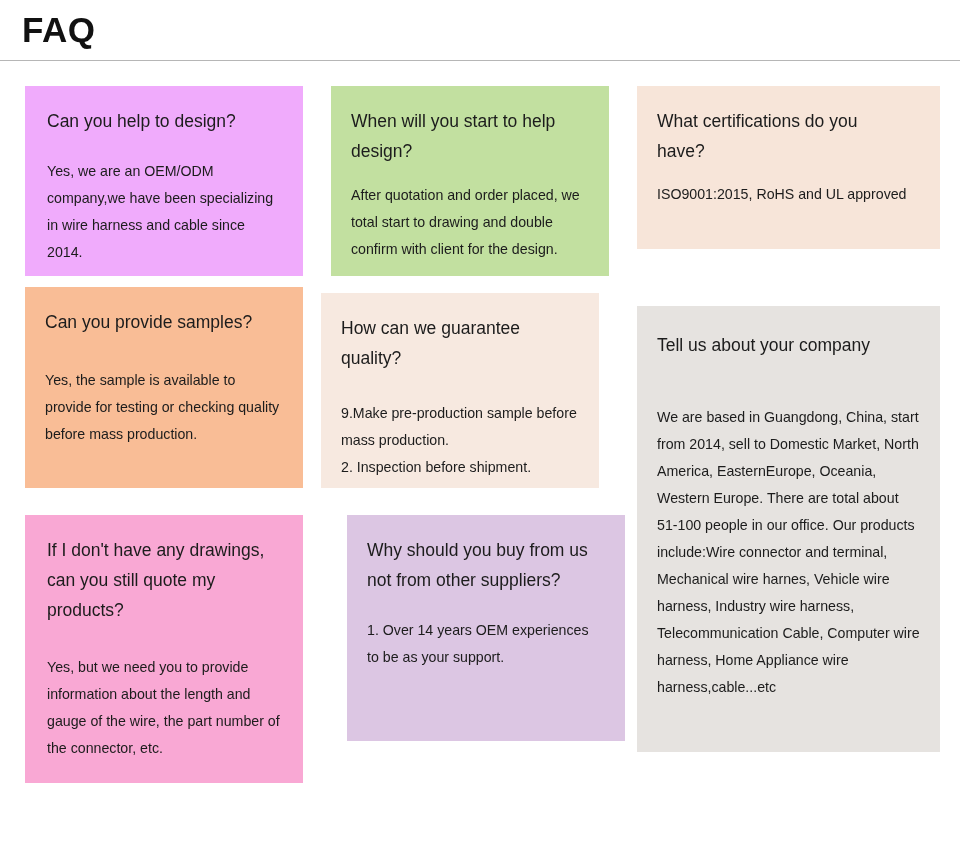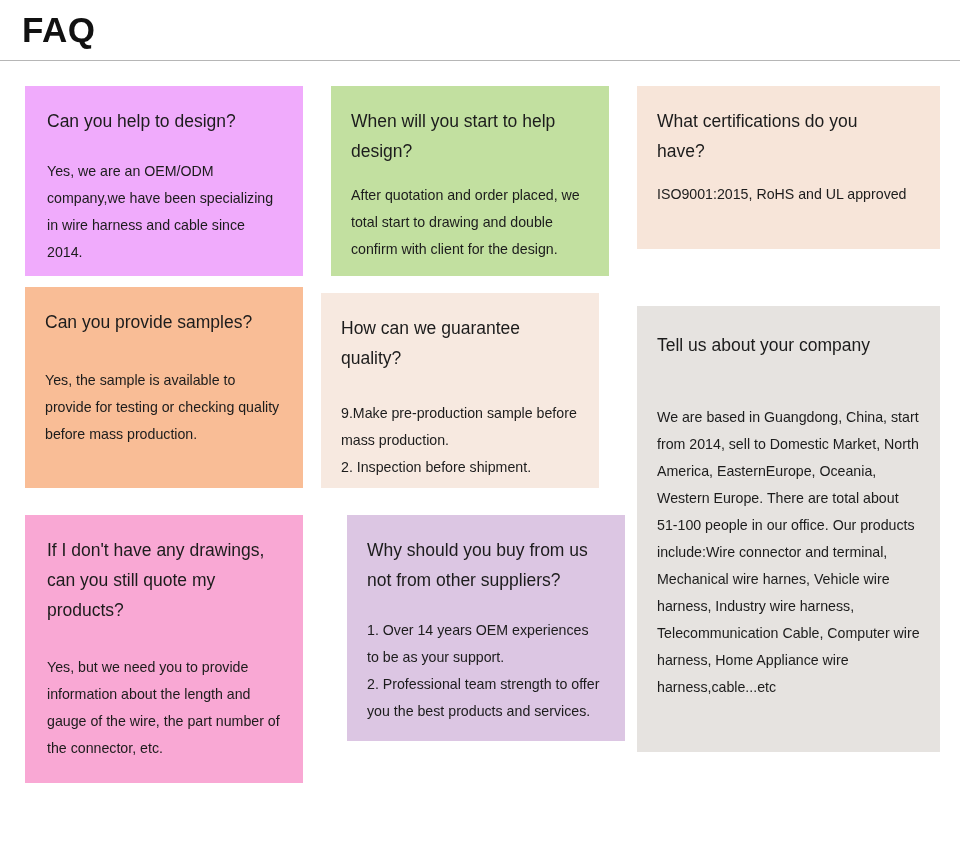--- a/index.html
+++ b/index.html
@@ -117,21 +117,20 @@
     <div class="card-a">
       <div>9.Make pre-production sample before mass production.</div>
       <div>2. Inspection before shipment.</div>
     </div>
   </div>
 
   <div class="card" id="card-why" style="background: rgb(220, 198, 227);">
     <div class="card-q">Why should you buy from us not from other suppliers?</div>
     <div class="card-a">
       <div>1. Over 14 years OEM experiences to be as your support.</div>
-      <div>2. Professional team strength to offer you the best products and services.</div>
     </div>
   </div>
 
   <div class="card" id="card-certs" style="background: rgb(247, 229, 217);">
     <div class="card-q">What certifications do you have?</div>
     <div class="card-a">ISO9001:2015, RoHS and UL approved</div>
   </div>
 
   <div class="card" id="card-company" style="background: rgb(230, 227, 224); margin-top: 40px;">
     <div class="card-q">Tell us about your company</div>

